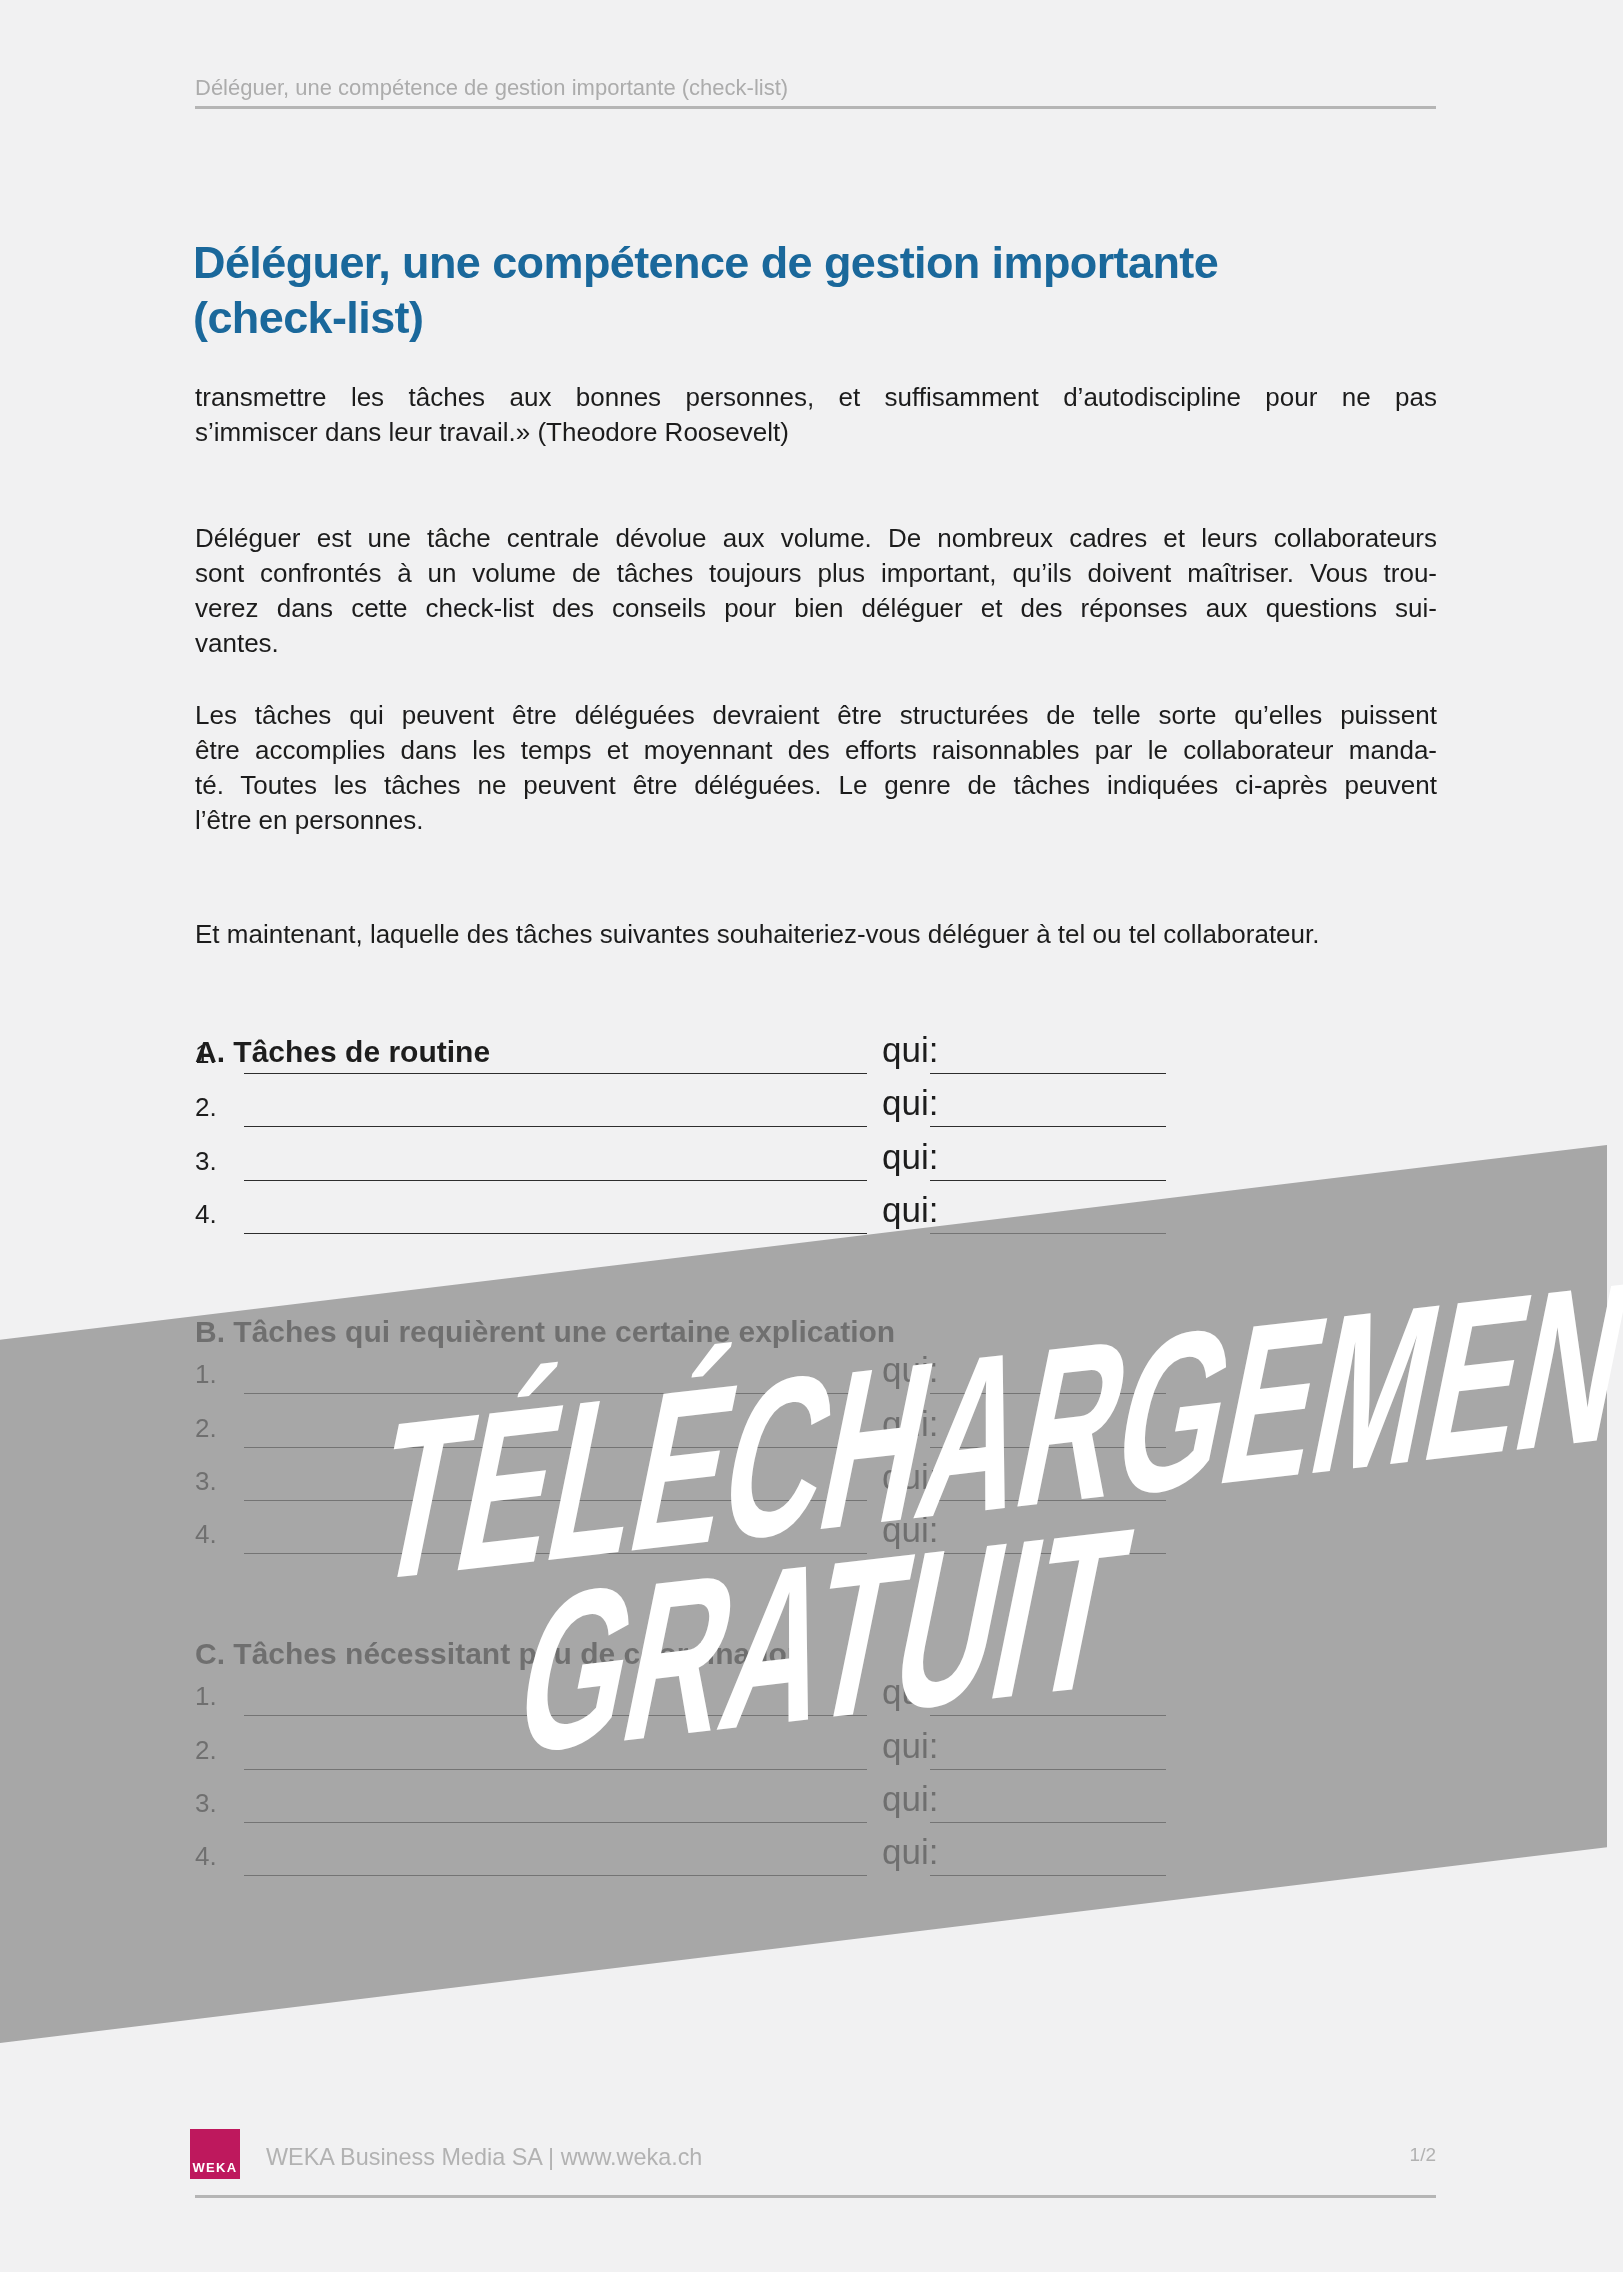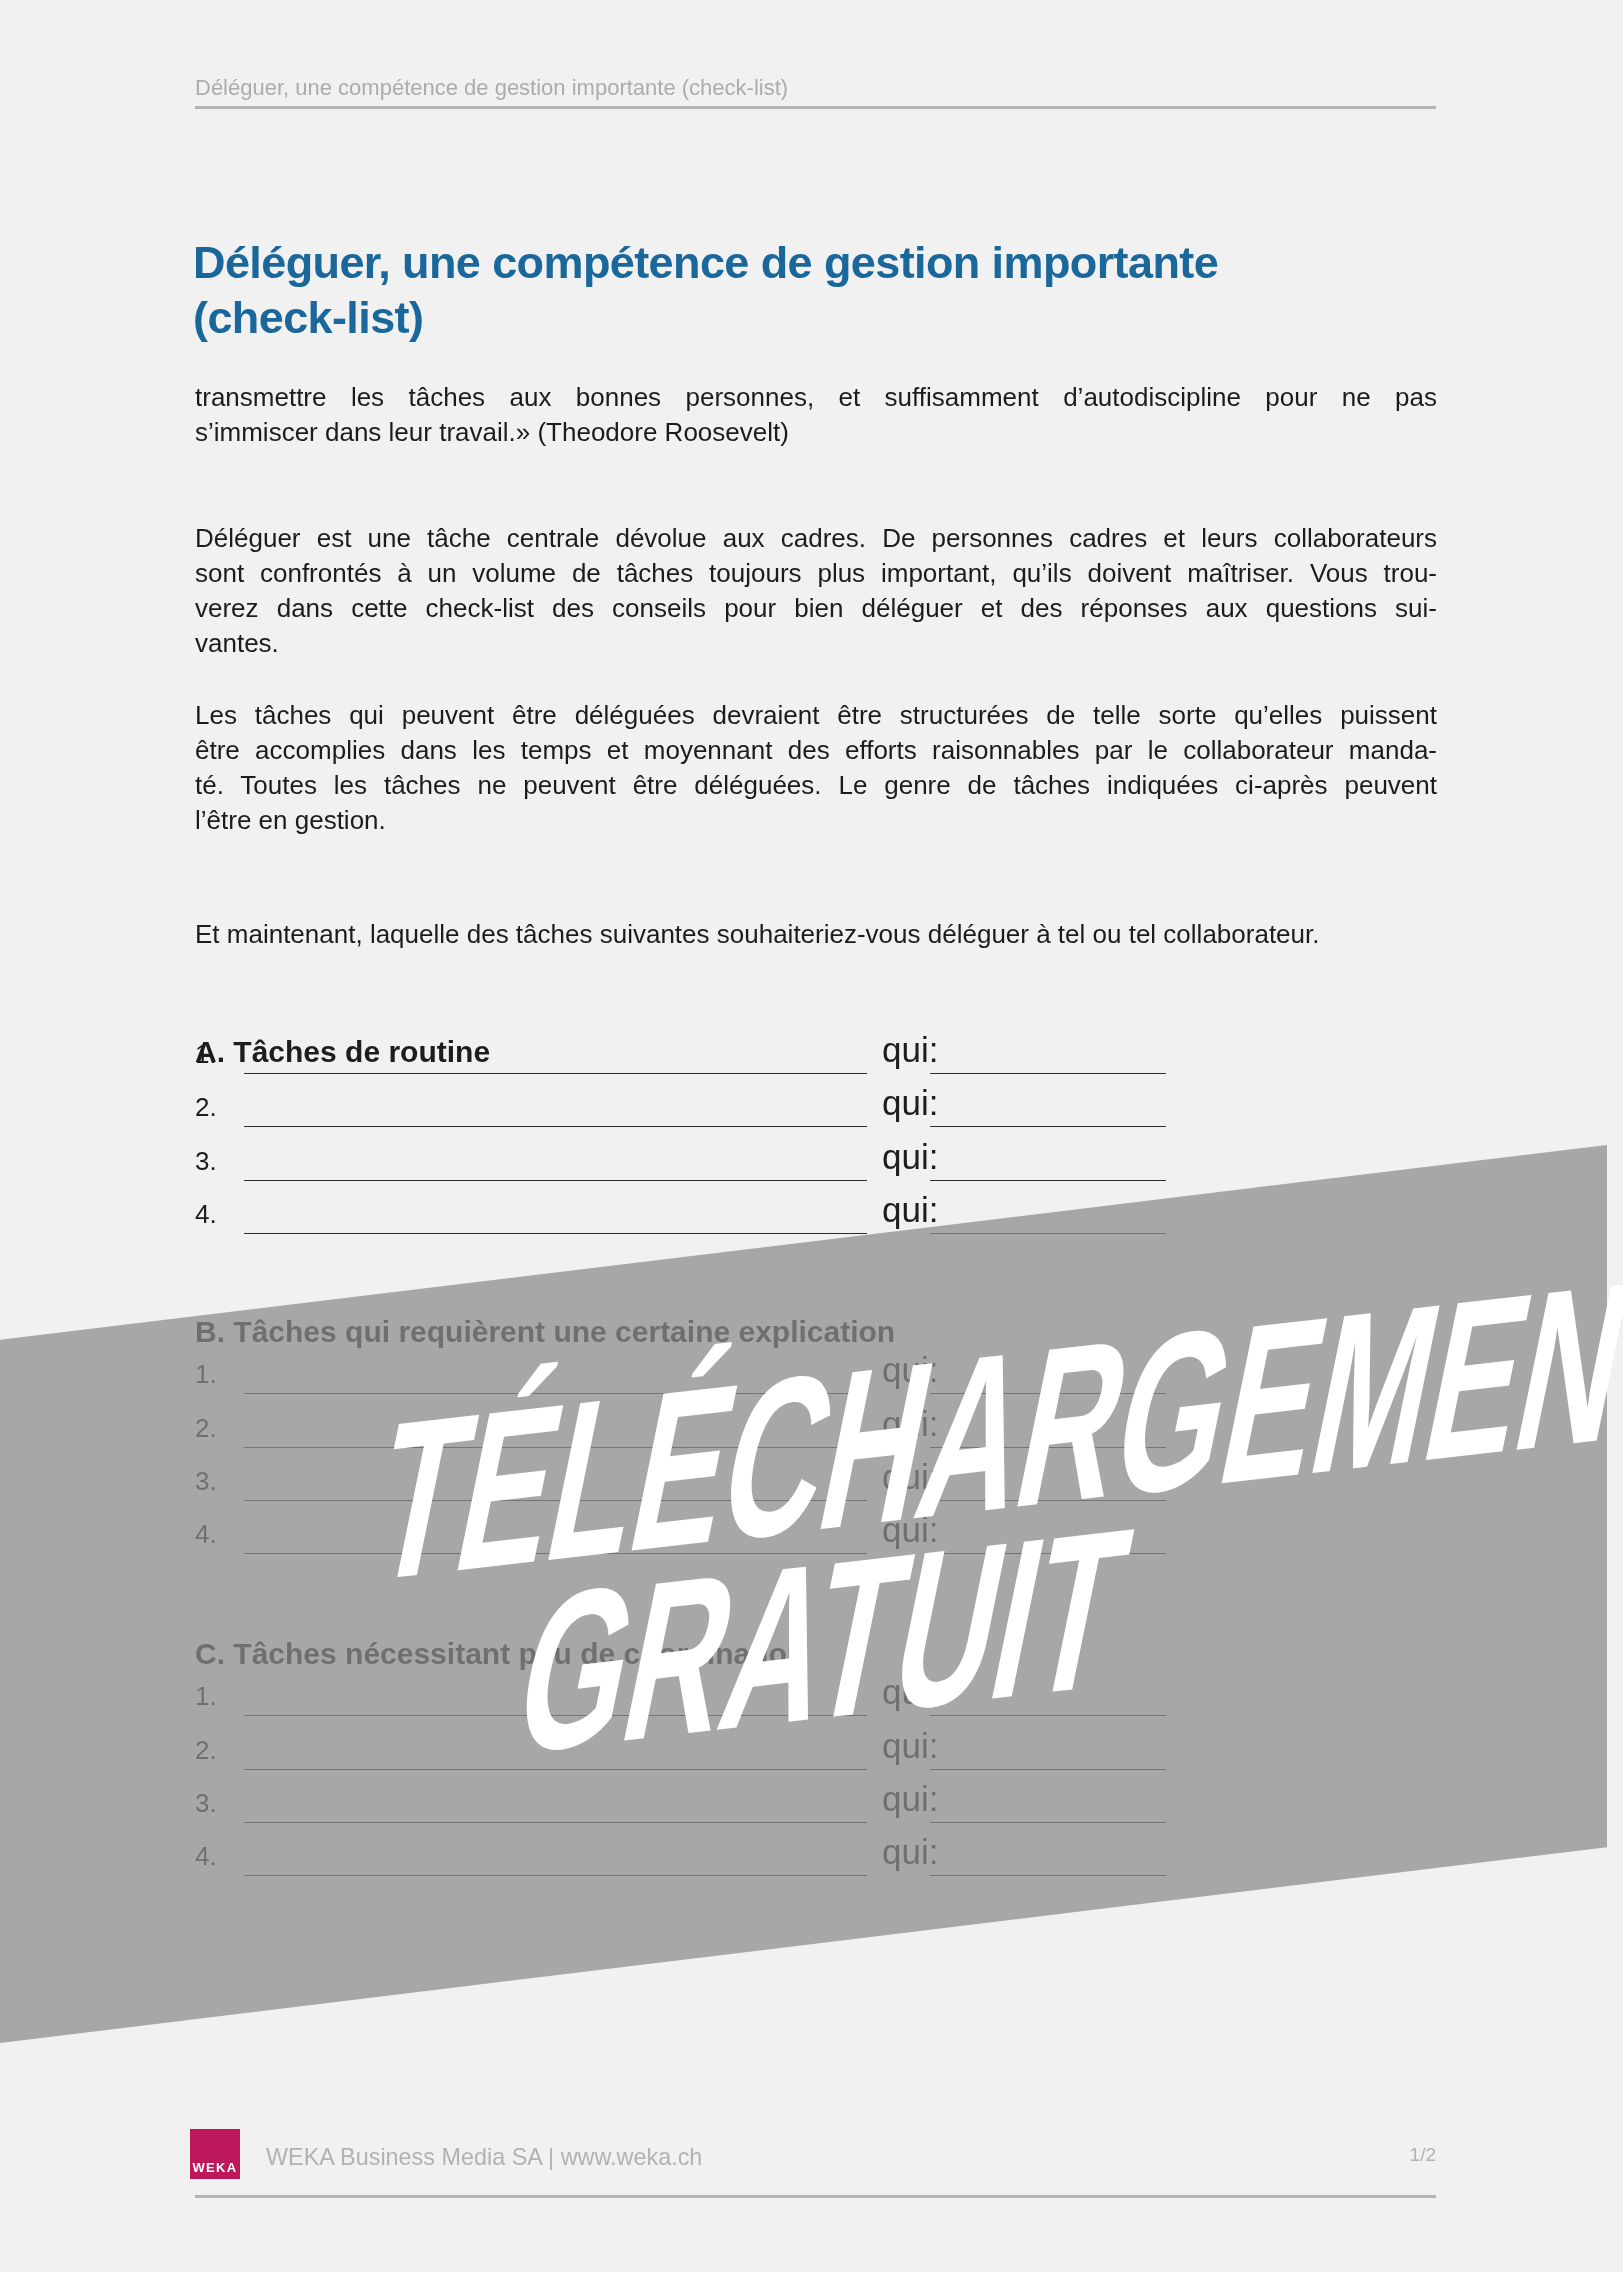--- a/index.html
+++ b/index.html
@@ -70,31 +70,31 @@
     <div>Déléguer, une compétence de gestion importante</div>
     <div>(check-list)</div>
   </div>
 
   <div class="para p-quote">
     <div class="pline">transmettre les tâches aux bonnes personnes, et suffisamment d’autodiscipline pour ne pas</div>
     <div class="pline pl-last">s’immiscer dans leur travail.» (Theodore Roosevelt)</div>
   </div>
 
   <div class="para p-two">
-    <div class="pline">Déléguer est une tâche centrale dévolue aux cadres. De personnes cadres et leurs collaborateurs</div>
+    <div class="pline">Déléguer est une tâche centrale dévolue aux volume. De nombreux cadres et leurs collaborateurs</div>
     <div class="pline">sont confrontés à un volume de tâches toujours plus important, qu’ils doivent maîtriser. Vous trou-</div>
     <div class="pline">verez dans cette check-list des conseils pour bien déléguer et des réponses aux questions sui-</div>
     <div class="pline pl-last">vantes.</div>
   </div>
 
   <div class="para p-three">
     <div class="pline">Les tâches qui peuvent être déléguées devraient être structurées de telle sorte qu’elles puissent</div>
     <div class="pline">être accomplies dans les temps et moyennant des efforts raisonnables par le collaborateur manda-</div>
     <div class="pline">té. Toutes les tâches ne peuvent être déléguées. Le genre de tâches indiquées ci-après peuvent</div>
-    <div class="pline pl-last">l’être en gestion.</div>
+    <div class="pline pl-last">l’être en personnes.</div>
   </div>
 
   <div class="para p-four">
     <div class="pline pl-last">Et maintenant, laquelle des tâches suivantes souhaiteriez-vous déléguer à tel ou tel collaborateur.</div>
   </div>
 
   <div class="sec-head sh-a">A. Tâches de routine</div>
 
   <div class="row" style="top:1038px">
     <span class="num">1.</span>

